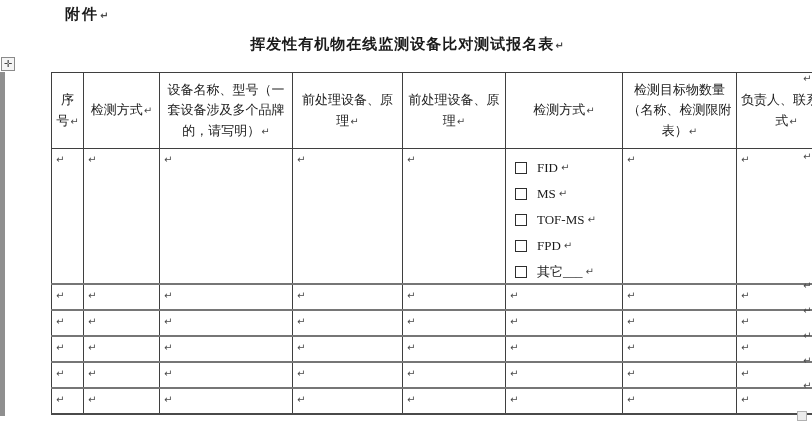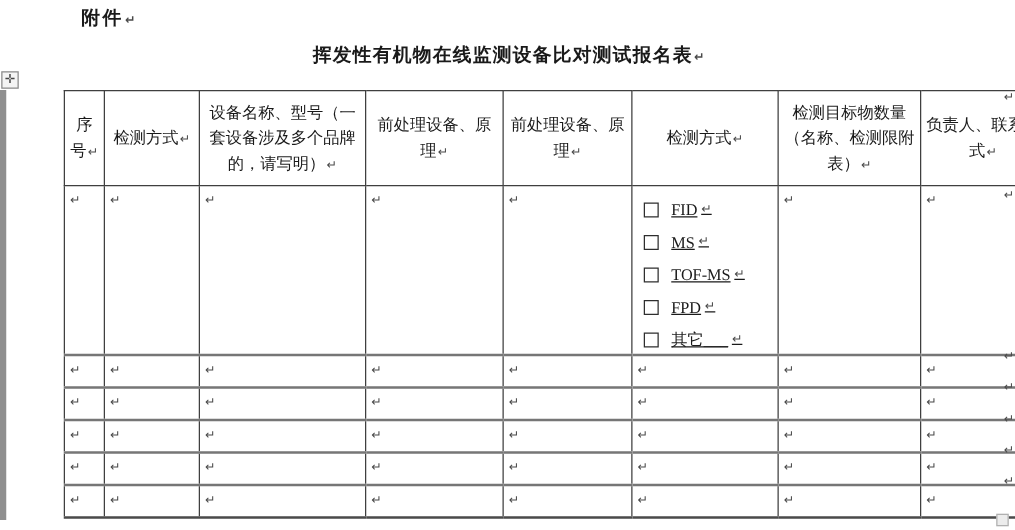--- a/index.html
+++ b/index.html
@@ -73,21 +73,21 @@
   .mark {
     font-family: "DejaVu Sans", sans-serif;
     font-size: 10px; color: #4a4a4a; line-height: 1;
     padding-left: 1px;
   }
   .cell-mark { display: inline-block; padding-top: 2px; }
 
   
   .opt {
     display: flex; align-items: center;
-    margin: 8px 0 0 6px; height: 18px; text-decoration: underline;
+    margin: 8px 0 0 6px; height: 18px;
   }
   .opt .cb {
     width: 10px; height: 10px; flex: none;
     border: 1px solid #2e2e2e; background: #fff;
     margin-right: 10px;
   }
   .opt .lbl { font-size: 13px; white-space: nowrap; }
   .opt .mark { margin-left: 2px; }
 
   

